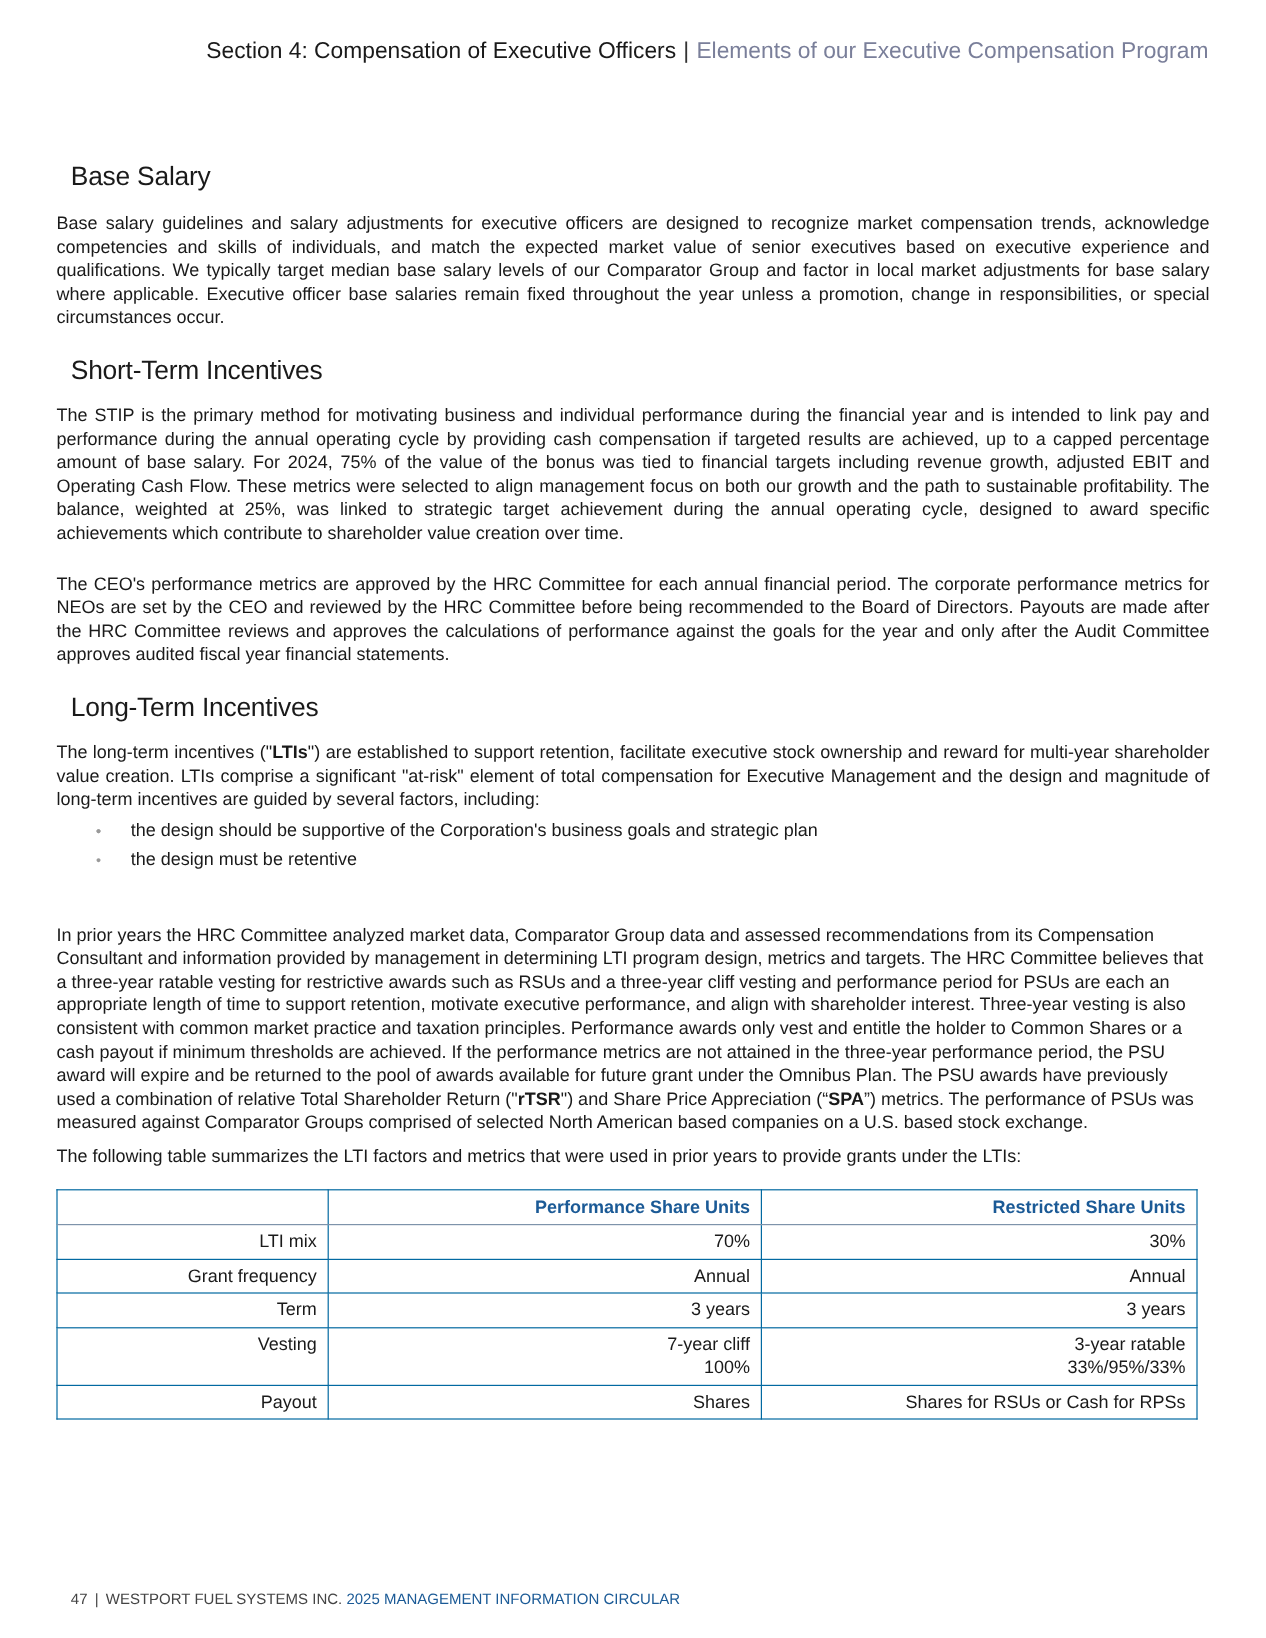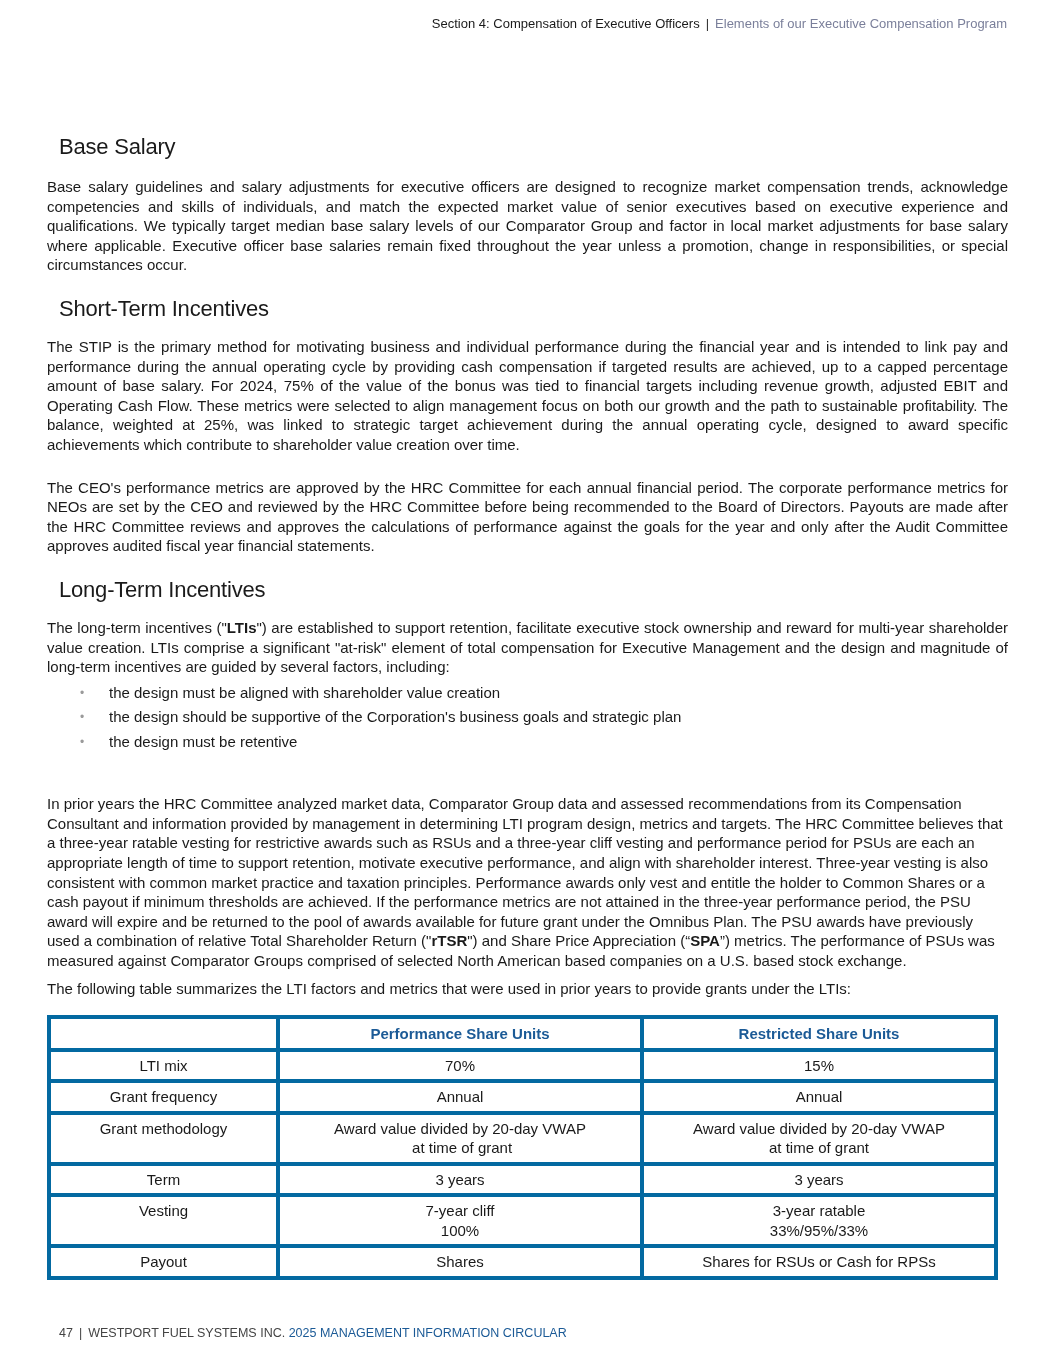--- a/index.html
+++ b/index.html
@@ -1,22 +1,22 @@
 <!DOCTYPE html>
 <html><head>
 <meta charset="utf-8">
 <style>
   html, body { margin: 0; padding: 0; background: #ffffff; }
   body {
     width: 1055px; height: 1365px; position: relative; overflow: hidden;
     font-family: "Liberation Sans", sans-serif; color: #1a1a1a;
   }
   .header {
-    position: absolute; top: 16px; right: 48px;
-    font-size: 13px; letter-spacing: 0; white-space: nowrap;
+    position: absolute; top: 32px; right: 48px;
+    font-size: 19px; letter-spacing: 0; white-space: nowrap;
   }
   .header .sep { margin: 0 6px; color: #333; }
   .header .sub { color: #7a7f9a; }
   .content { position: absolute; left: 47px; width: 961px; top: 122px; }
   h2 {
     font-weight: normal; font-size: 22px; margin: 12px; color: #1a1a1a; letter-spacing: -0.2px;
   }
   p {
     margin: 0; font-size: 15px; line-height: 19.6px; text-align: justify;
   }
@@ -26,21 +26,21 @@
   ul.bullets li {
     position: relative; padding-left: 62px; font-size: 15px; line-height: 24.5px;
   }
   ul.bullets li .dot {
     position: absolute; left: 33px; top: 0; color: #9a9a9a; font-size: 12px;
   }
   table.lti {
     border-collapse: collapse; width: 951px; margin-top: 0; font-size: 15px;
   }
   table.lti td, table.lti th {
-    border: 4px solid #0369a1; padding: 4px 9px; vertical-align: top; text-align: center;
+    border: 1px solid #0369a1; padding: 4px 9px; vertical-align: top; text-align: right;
     line-height: 19.5px;
   }
   table.lti th {
     color: #1b5a96; font-weight: bold; border-bottom: 1.5px solid #7e93aa;
     padding-top: 5px; padding-bottom: 4px;
   }
   table.lti td.c1 { width: 207px; }
   table.lti td.c2, table.lti th.c2 { width: 342px; }
   .footer {
     position: absolute; left: 59px; top: 1326px; font-size: 12.5px; color: #444; white-space: nowrap;
@@ -61,21 +61,21 @@
   <p style="margin-top:17px">Base salary guidelines and salary adjustments for executive officers are designed to recognize market compensation trends, acknowledge competencies and skills of individuals, and match the expected market value of senior executives based on executive experience and qualifications. We typically target median base salary levels of our Comparator Group and factor in local market adjustments for base salary where applicable. Executive officer base salaries remain fixed throughout the year unless a promotion, change in responsibilities, or special circumstances occur.</p>
 
   <h2 style="margin-top:21px">Short-Term Incentives</h2>
   <p style="margin-top:15px">The STIP is the primary method for motivating business and individual performance during the financial year and is intended to link pay and performance during the annual operating cycle by providing cash compensation if targeted results are achieved, up to a capped percentage amount of base salary. For 2024, 75% of the value of the bonus was tied to financial targets including revenue growth, adjusted EBIT and Operating Cash Flow. These metrics were selected to align management focus on both our growth and the path to sustainable profitability. The balance, weighted at 25%, was linked to strategic target achievement during the annual operating cycle, designed to award specific achievements which contribute to shareholder value creation over time.</p>
   <p style="margin-top:23px">The CEO's performance metrics are approved by the HRC Committee for each annual financial period. The corporate performance metrics for NEOs are set by the CEO and reviewed by the HRC Committee before being recommended to the Board of Directors. Payouts are made after the HRC Committee reviews and approves the calculations of performance against the goals for the year and only after the Audit Committee approves audited fiscal year financial statements.</p>
 
   <h2 style="margin-top:21px">Long-Term Incentives</h2>
   <p style="margin-top:15px"><span>The long-term incentives ("</span><span class="bold">LTIs</span><span>") are established to support retention, facilitate executive stock ownership and reward for multi-year shareholder value creation. LTIs comprise a significant "at-risk" element of total compensation for Executive Management and the design and magnitude of long-term incentives are guided by several factors, including:</span></p>
 
   <ul class="bullets">
-    <li><span class="dot">•</span><span>the design must be aligned with shareholder value creation</span></li>
+    <li><span class="dot">•</span></li>
     <li><span class="dot">•</span><span>the design should be supportive of the Corporation's business goals and strategic plan</span></li>
     <li><span class="dot">•</span><span>the design must be retentive</span></li>
   </ul>
 
   <p class="left"><span>In prior years the HRC Committee analyzed market data, Comparator Group data and assessed recommendations from its Compensation Consultant and information provided by management in determining LTI program design, metrics and targets. The HRC Committee believes that a three-year ratable vesting for restrictive awards such as RSUs and a three-year cliff vesting and performance period for PSUs are each an appropriate length of time to support retention, motivate executive performance, and align with shareholder interest. Three-year vesting is also consistent with common market practice and taxation principles. Performance awards only vest and entitle the holder to Common Shares or a cash payout if minimum thresholds are achieved. If the performance metrics are not attained in the three-year performance period, the PSU award will expire and be returned to the pool of awards available for future grant under the Omnibus Plan. The PSU awards have previously used a combination of relative Total Shareholder Return ("</span><span class="bold">rTSR</span><span>") and Share Price Appreciation (“</span><span class="bold">SPA</span><span>”) metrics.  The performance of PSUs was measured against Comparator Groups comprised of selected North American based companies on a U.S. based stock exchange.</span></p>
 
   <p class="left" style="margin-top:8px">The following table summarizes the LTI factors and metrics that were used in prior years to provide grants under the LTIs:</p>
 
   <table class="lti" style="margin-top:17px">
     <thead>
@@ -85,41 +85,30 @@
         <th>Restricted Share Units</th>
       </tr>
     </thead>
     <tbody>
       <tr>
         <td class="c1">LTI mix</td>
         <td class="c2">
             <div>70%</div>
           </td>
         <td>
-            <div>15%</div>
+            <div>30%</div>
           </td>
       </tr>
       <tr>
         <td class="c1">Grant frequency</td>
         <td class="c2">
             <div>Annual</div>
           </td>
         <td>
             <div>Annual</div>
-          </td>
-      </tr>
-      <tr>
-        <td class="c1">Grant methodology</td>
-        <td class="c2">
-            <div>Award value divided by 20-day VWAP</div>
-            <div style="white-space:pre"> at time of grant</div>
-          </td>
-        <td>
-            <div>Award value divided by 20-day VWAP</div>
-            <div>at time of grant</div>
           </td>
       </tr>
       <tr>
         <td class="c1">Term</td>
         <td class="c2">
             <div>3 years</div>
           </td>
         <td>
             <div>3 years</div>
           </td>

